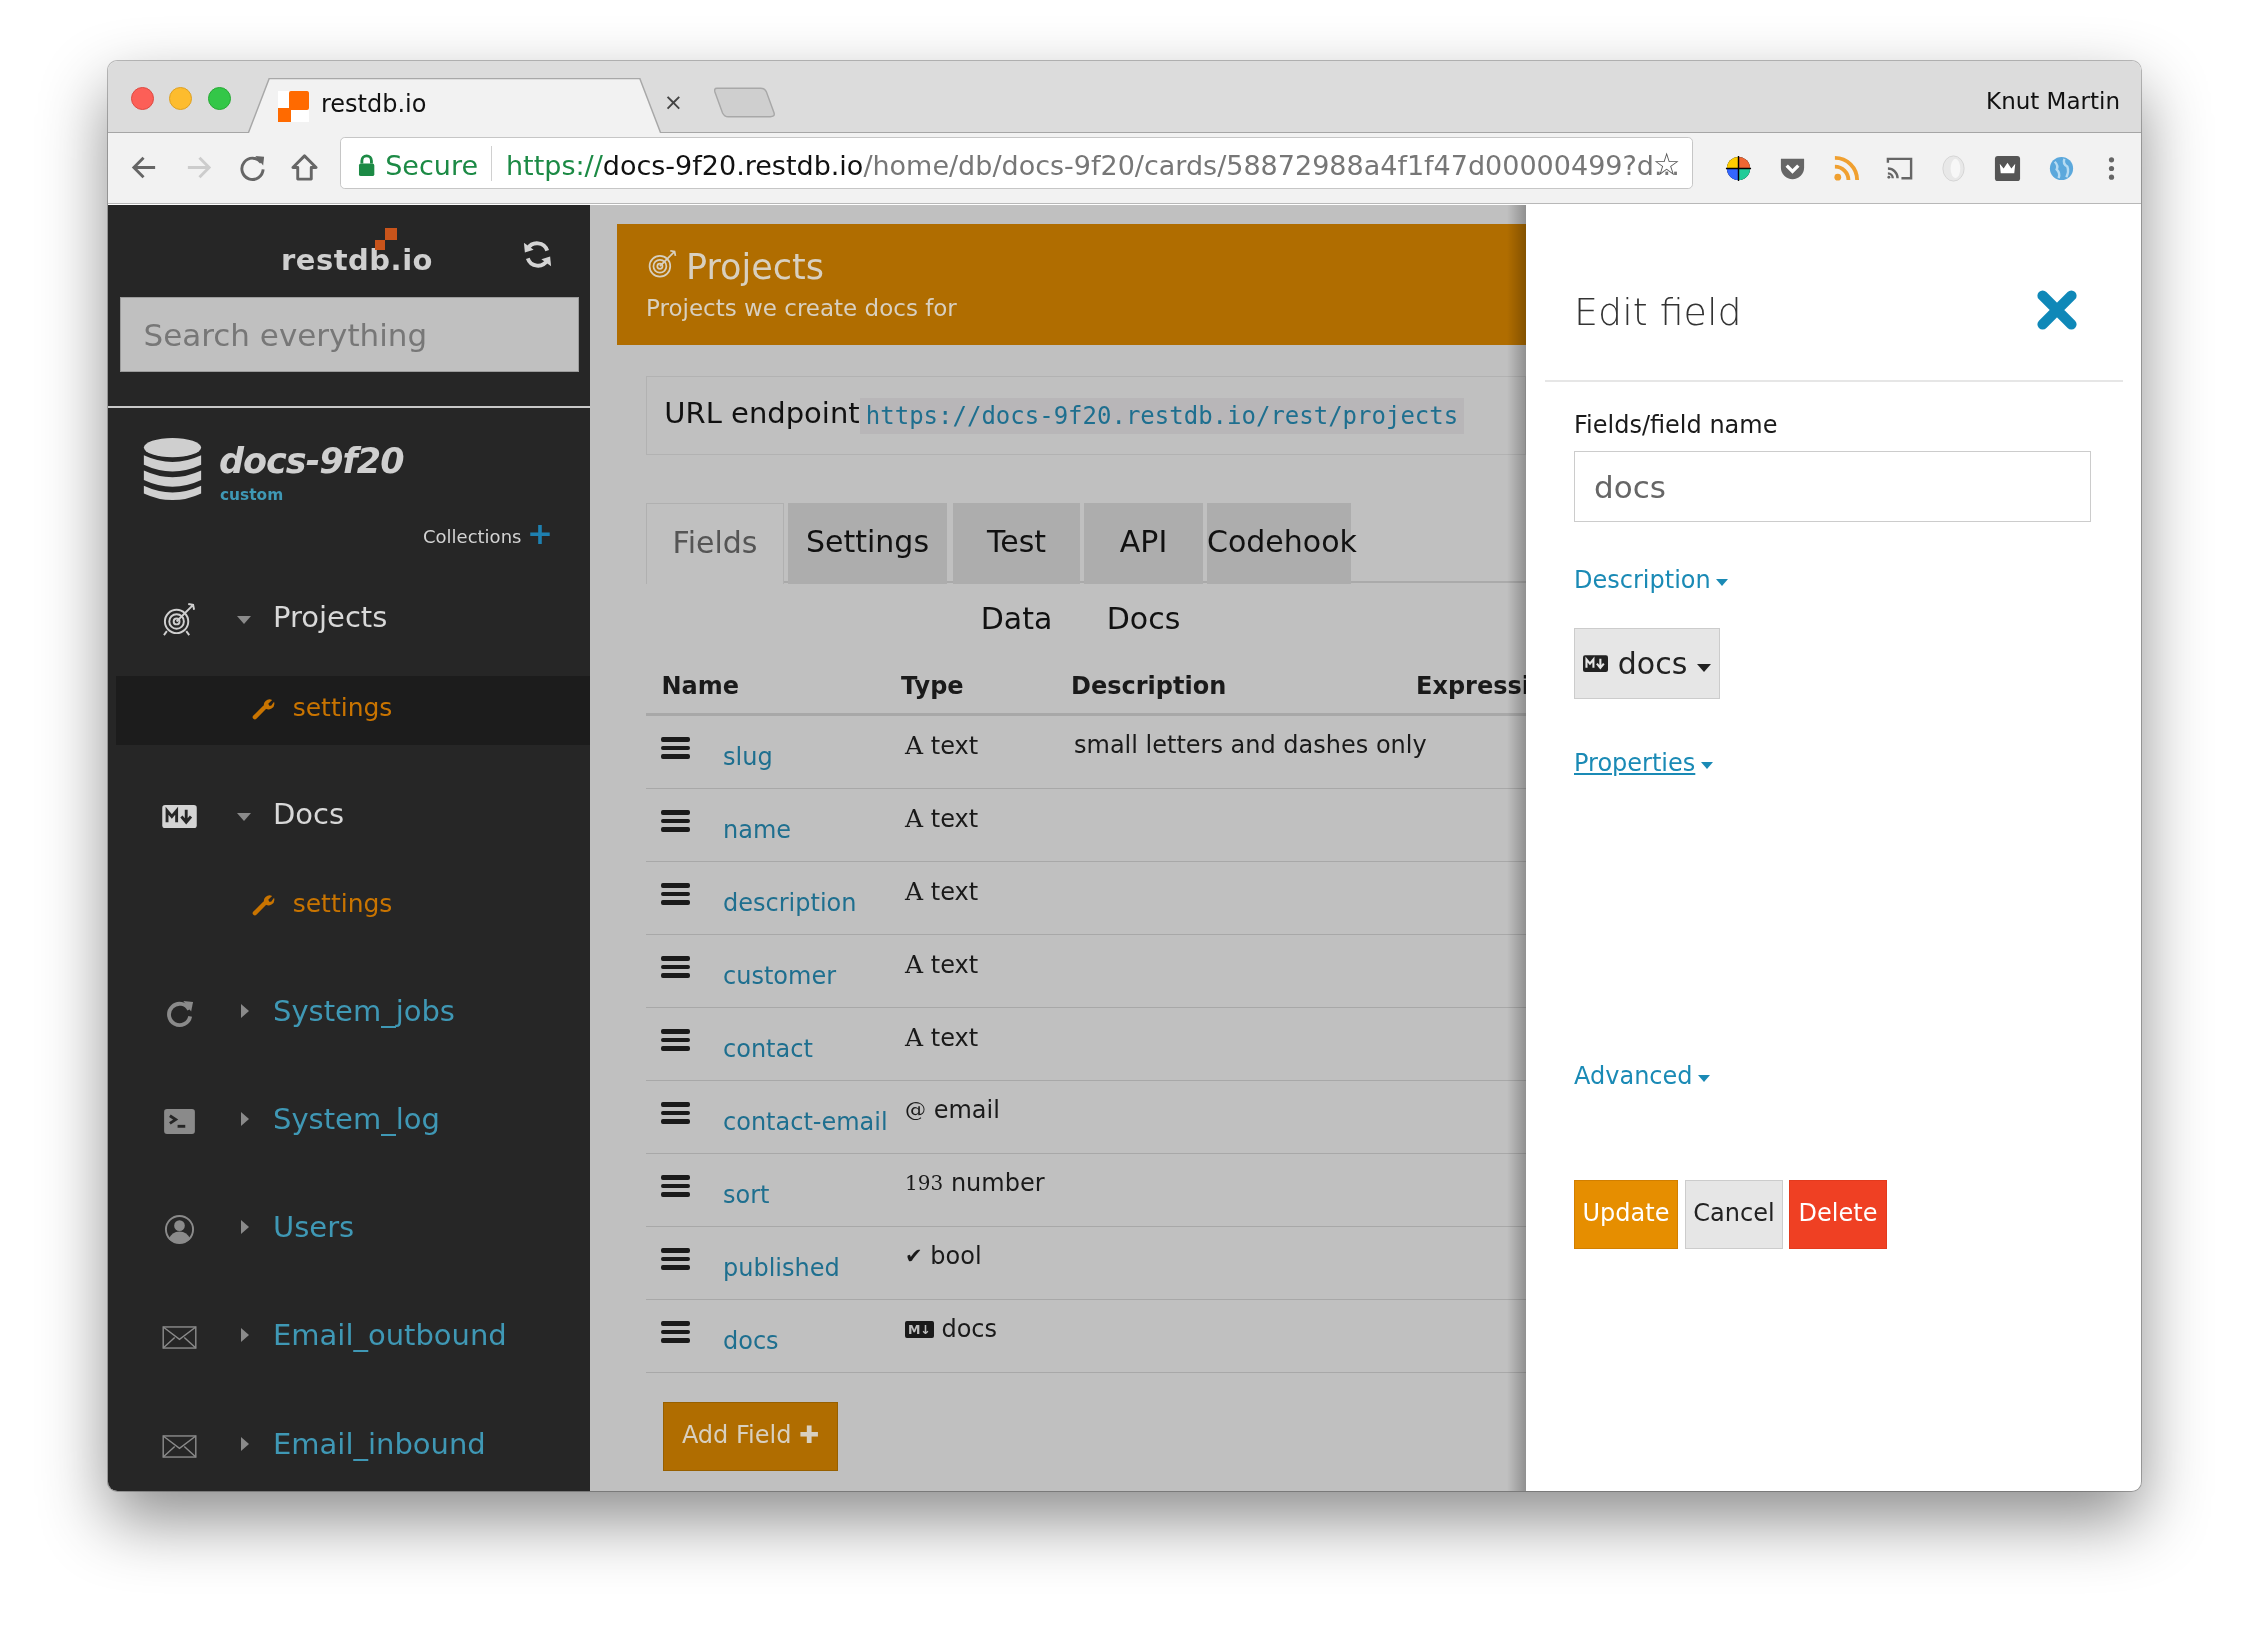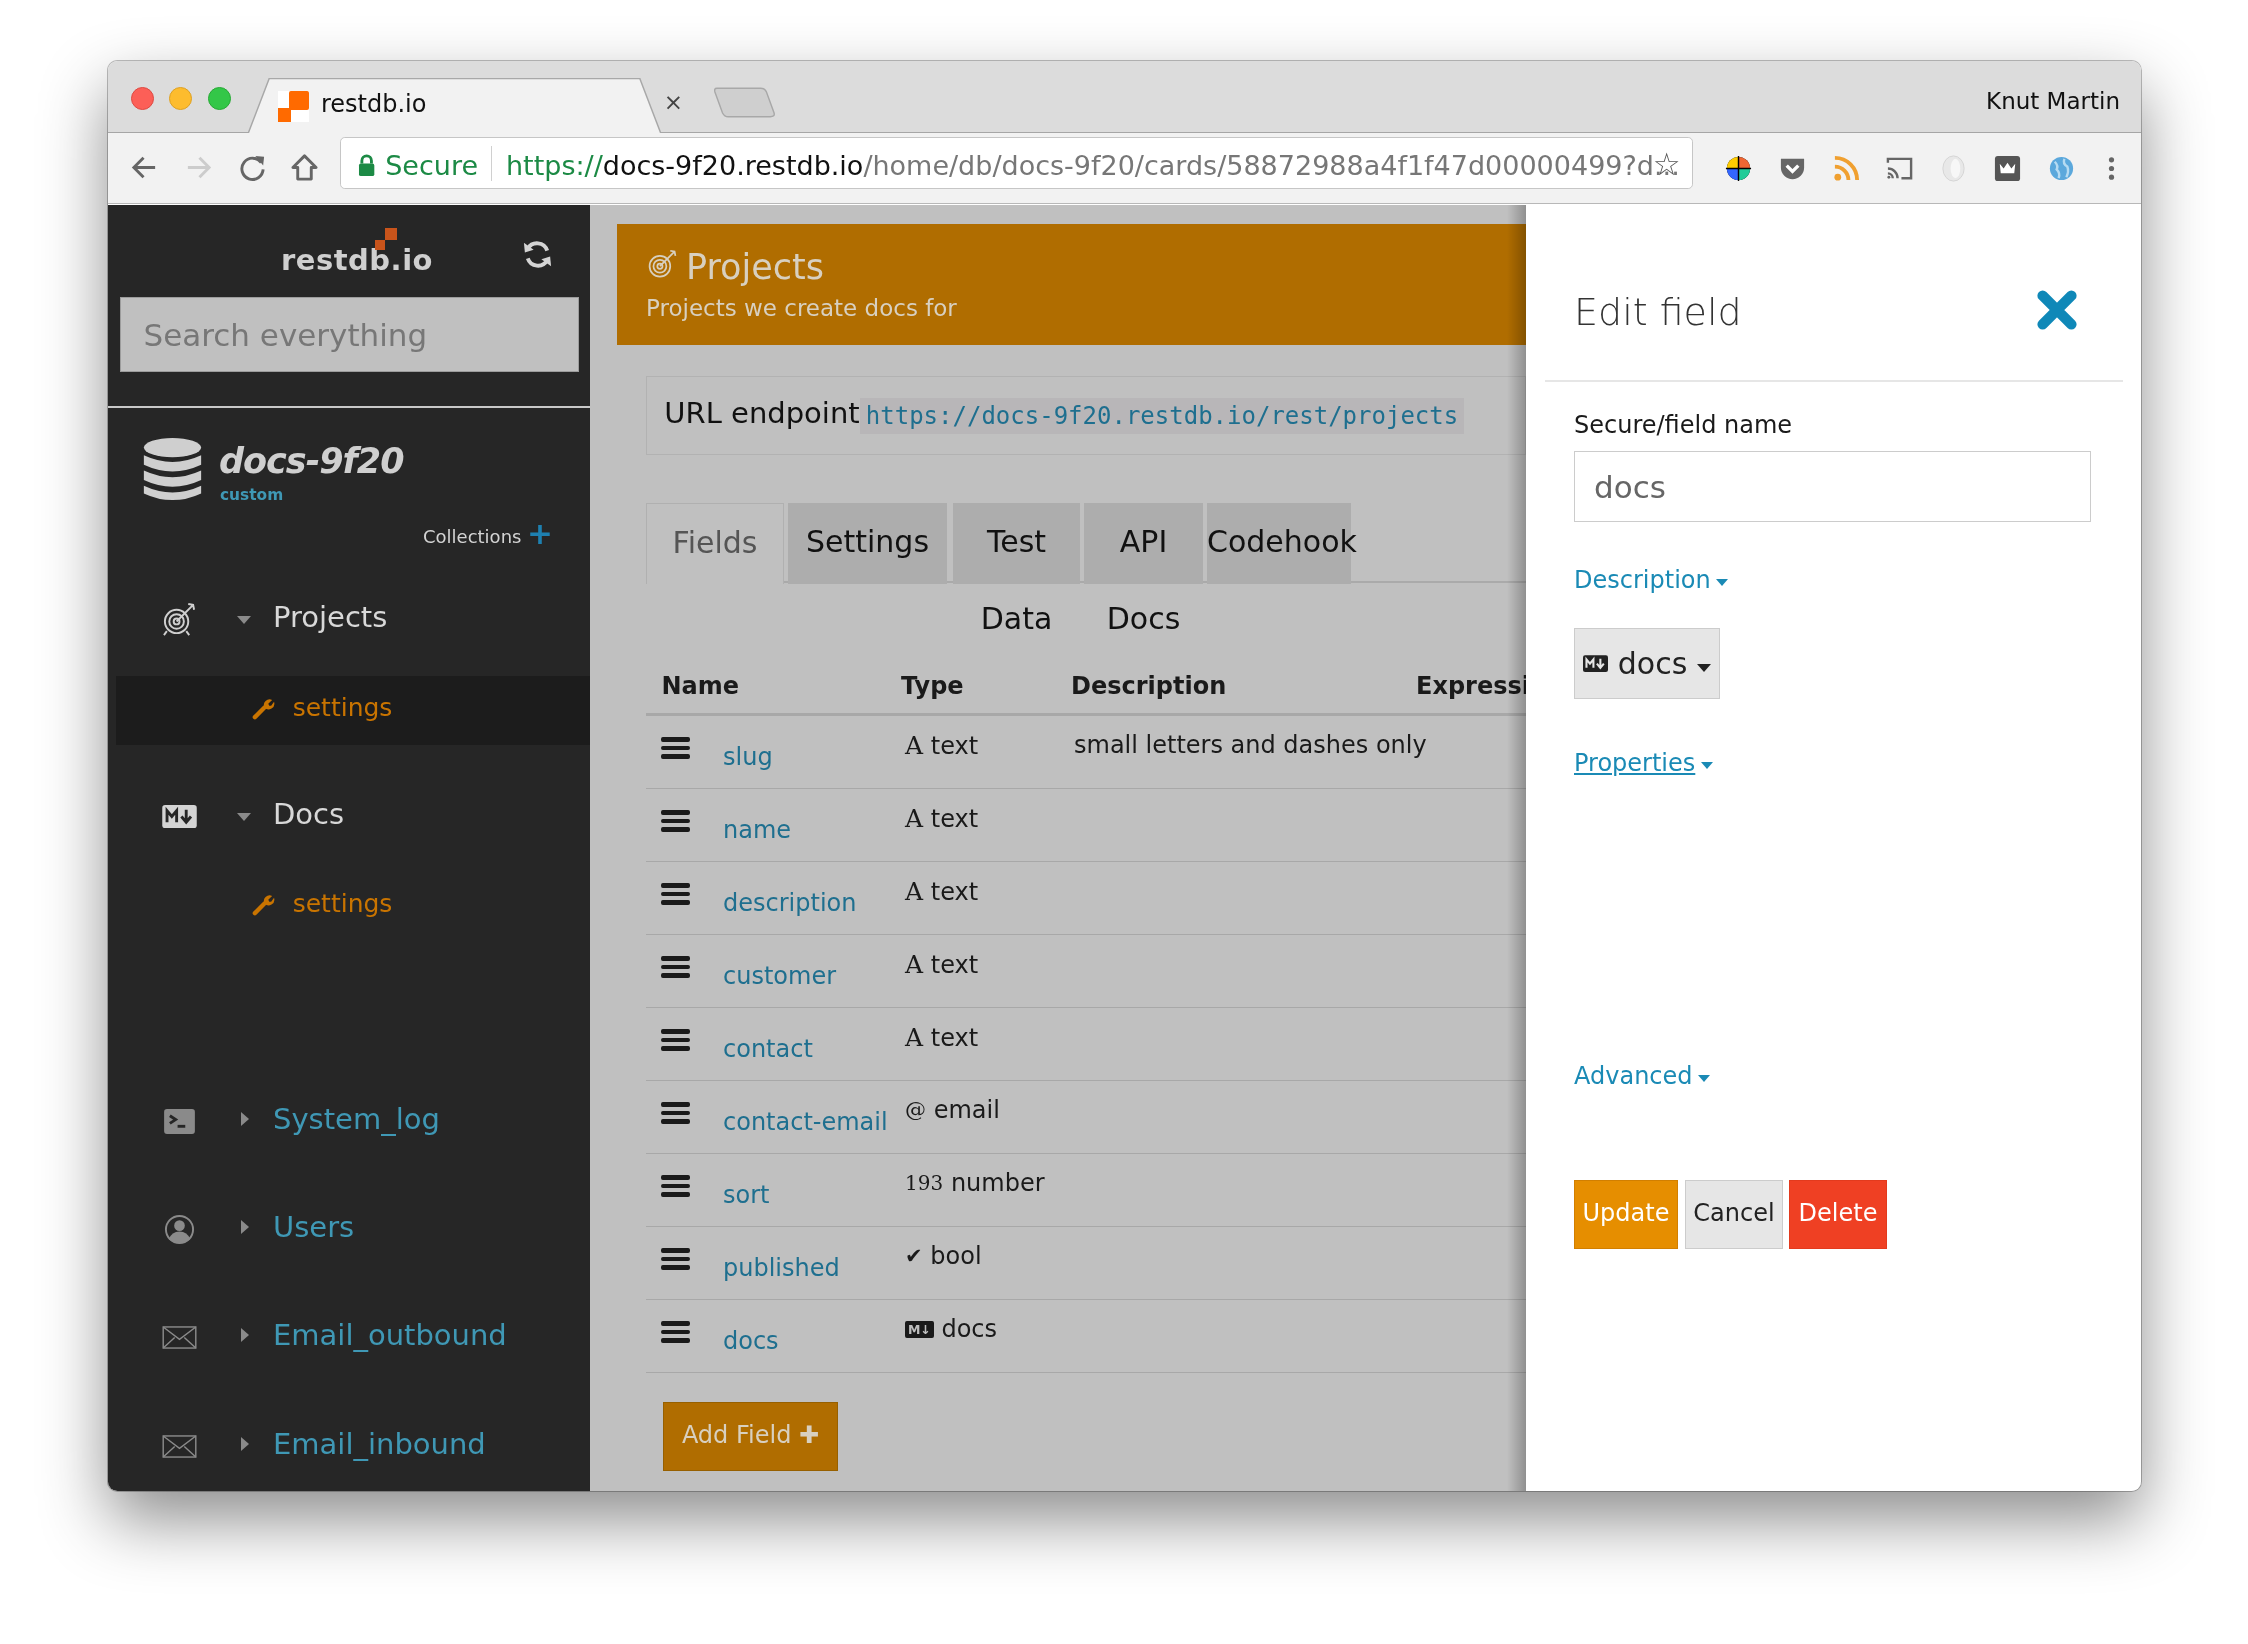--- a/index.html
+++ b/index.html
@@ -303,20 +303,30 @@
         <span class="label">Docs</span>
       </div>
       <div class="sub-item" style="top:667px">
         <svg class="wrench" width="23" height="23" viewBox="0 0 24 24">
             <path d="M3 21 L13 11" stroke="#c97400" stroke-width="4.5" stroke-linecap="round"></path>
             <path d="M13 11 A6 6 0 0 1 21 3 L17 7 L18 9 L20 9 L23 5 A6 6 0 0 1 13 11Z" fill="#c97400"></path>
           </svg>
         <span class="label">settings</span>
       </div>
 
+      <div class="nav-item" style="top:774px">
+        <span class="ico">
+          <svg width="31" height="31" viewBox="0 0 32 32">
+              <path d="M26 12 A11 11 0 1 0 27 19" stroke="#8a8a8a" stroke-width="4" fill="none"></path>
+              <path d="M20 3 L30 4 L28 14 Z" fill="#8a8a8a"></path>
+            </svg>
+        </span>
+        <span class="caret right"></span>
+        <span class="label link">System_jobs</span>
+      </div>
 
       <div class="nav-item" style="top:882px">
         <span class="ico">
           <svg width="31" height="25" viewBox="0 0 32 26">
               <rect width="32" height="26" rx="3" fill="#8a8a8a"></rect>
               <path d="M6 7 L12 11 L6 15" stroke="#262626" stroke-width="3" fill="none"></path>
               <path d="M14 18 H22" stroke="#262626" stroke-width="3"></path>
             </svg>
         </span>
         <span class="caret right"></span>
@@ -516,21 +526,21 @@
 
     <div class="overlay-shadow"></div>
 
     <div class="panel">
       <span class="panel-title">Edit field</span>
       <svg class="panel-close" viewBox="0 0 46 46">
         <path d="M8 8 L38 38 M38 8 L8 38" stroke="#0f88b8" stroke-width="11" stroke-linecap="round"></path>
       </svg>
       <div class="panel-divider"></div>
 
-      <span class="field-label">Secure/field name</span>
+      <span class="field-label">Fields/field name</span>
       <input class="field-input" type="text" value="docs" style="">
 
       <span class="toggle-link" style="top:361px">
         <span>Description</span>
         <span class="tri"></span>
       </span>
 
       <div class="type-dd">
         <svg width="25" height="17.3" viewBox="0 0 36 24">
             <rect width="36" height="24" rx="3" fill="#222"></rect>

